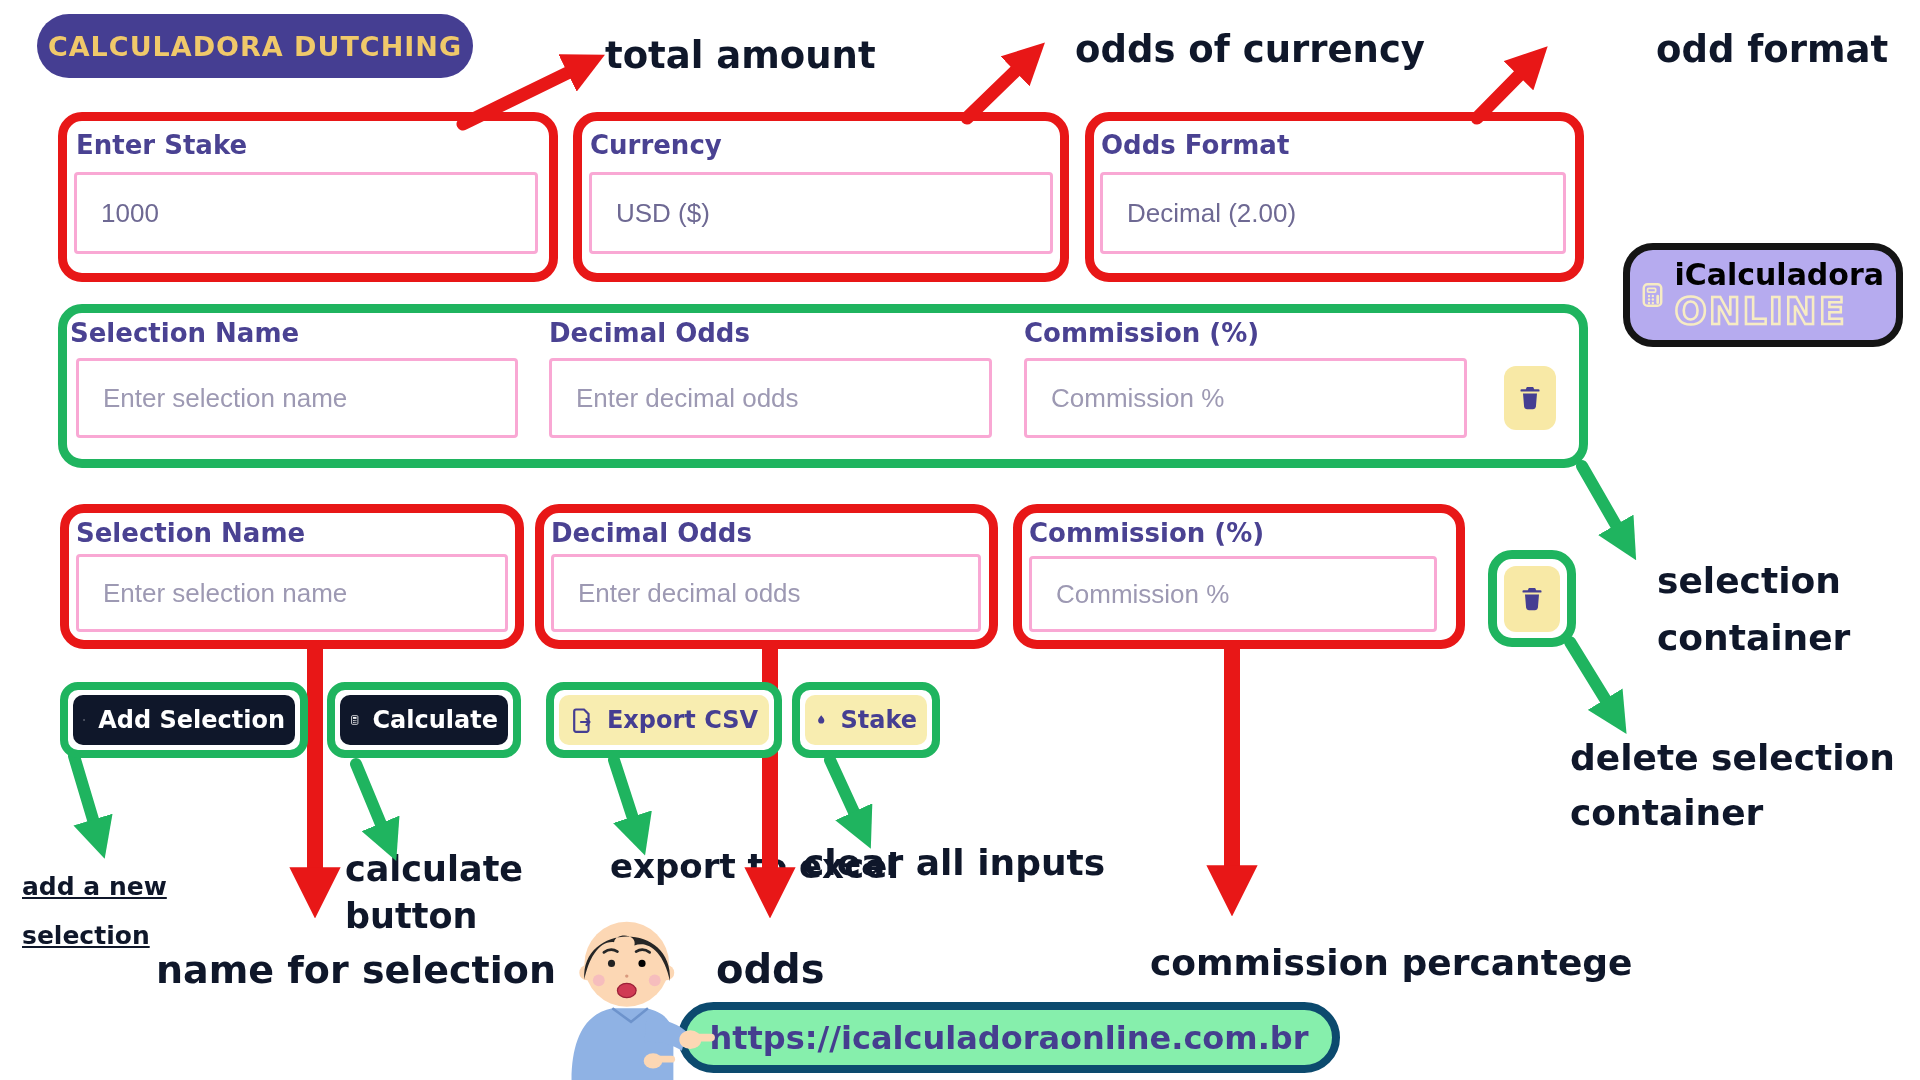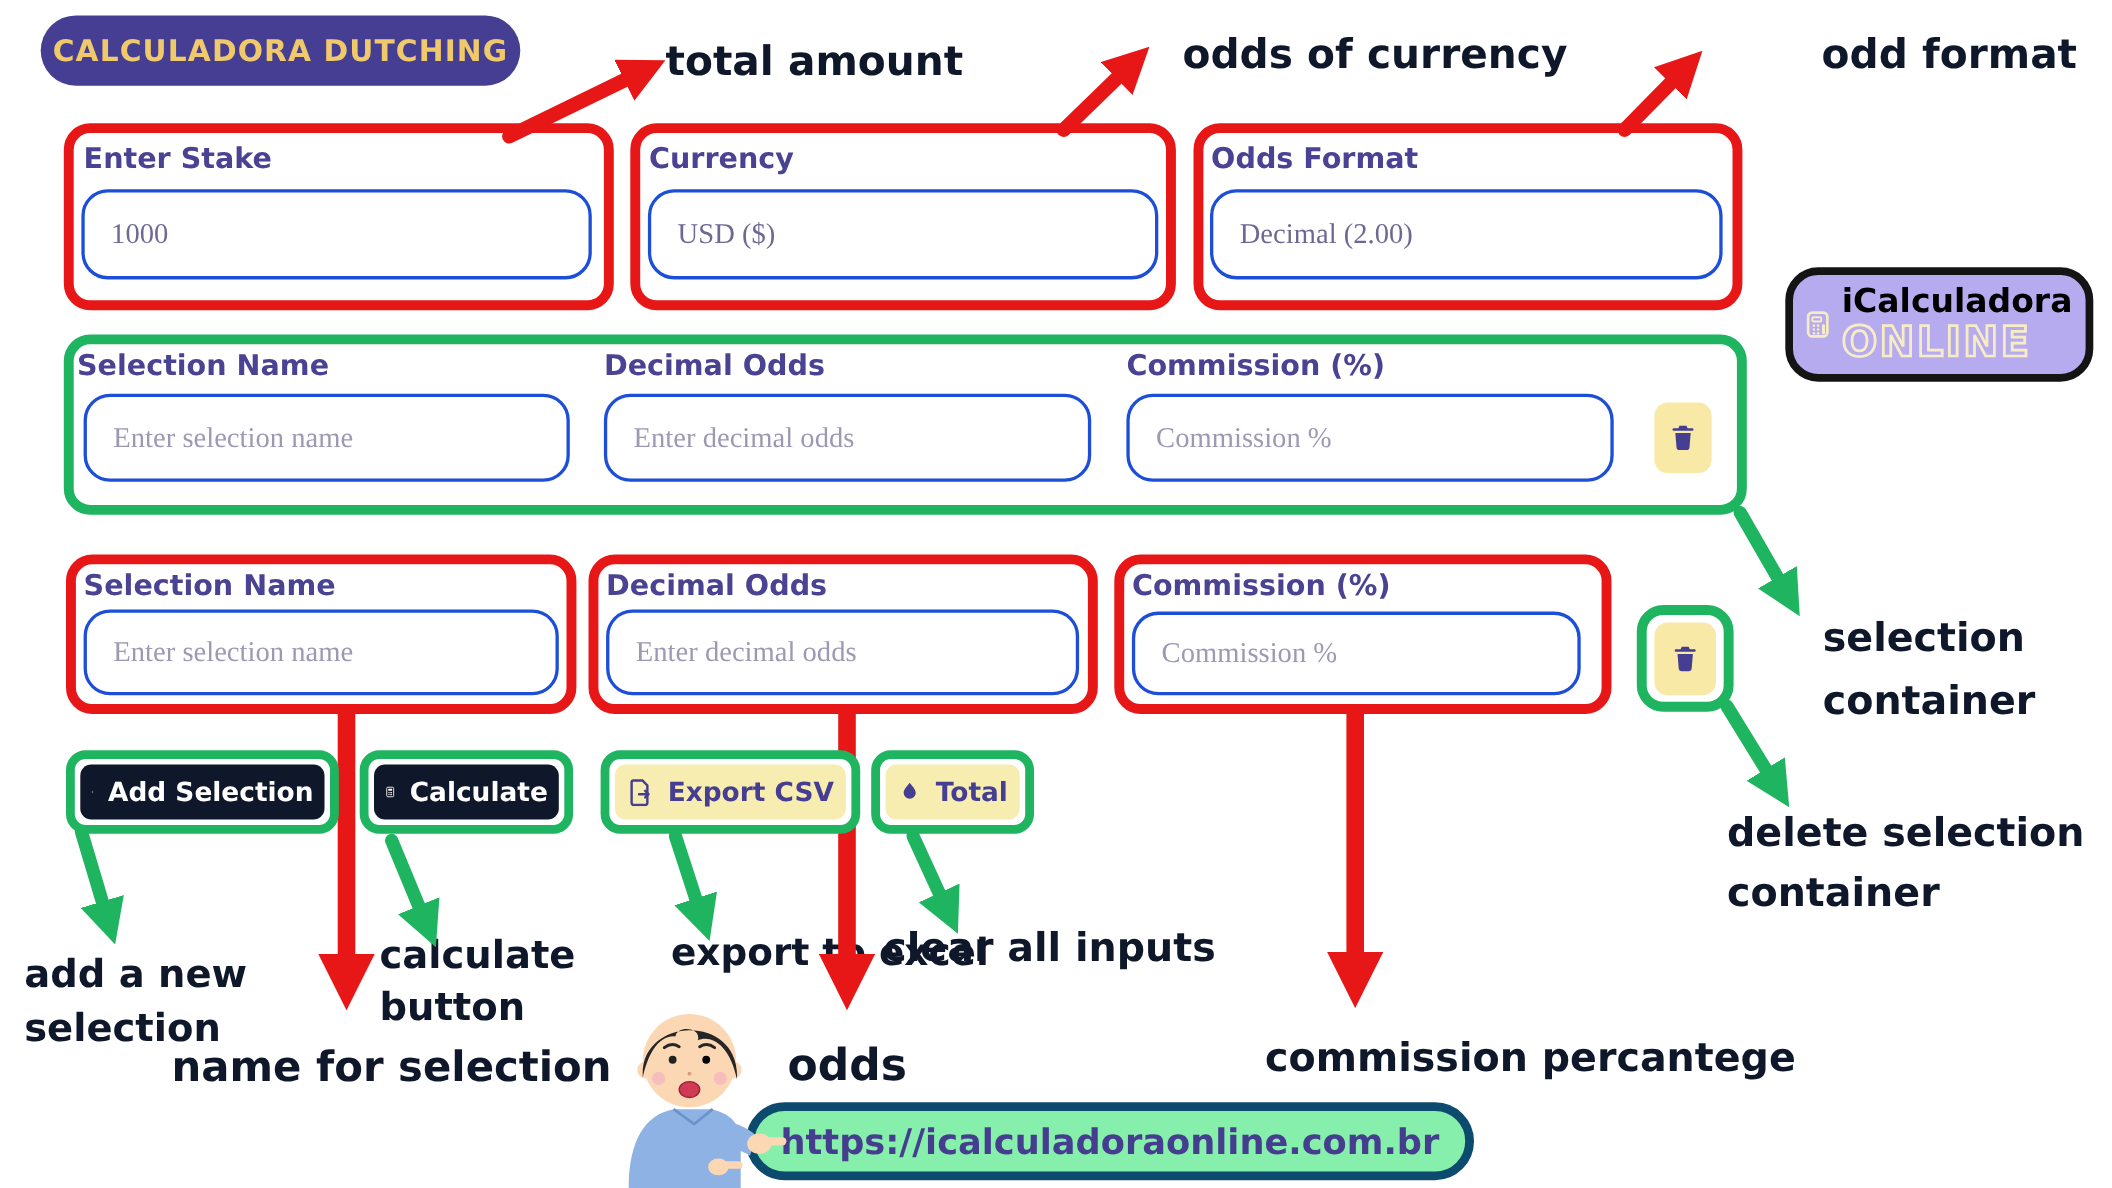--- a/index.html
+++ b/index.html
@@ -11,23 +11,23 @@
   
   .red-box{border:9px solid #e81717;border-radius:24px;background:transparent;}
   .green-box{border:9px solid #1fb45f;border-radius:24px;background:transparent;}
   
   .header-pill{
     background:#453e92;border-radius:34px;display:flex;align-items:center;justify-content:center;
   }
   .header-pill span{color:#f0c96a;font-weight:bold;font-size:27px;letter-spacing:1px;}
   .field-label{font-weight:bold;color:#4a4292;font-size:26px;white-space:nowrap;}
   .ui-input{
-    border:3px solid #1d4ed8;border-radius:24px;background:#fff;color:#6e6993;
+    border:3px solid #f9a8d4;border-radius:4px;background:#fff;color:#6e6993;
     font-size:26px;padding:0 24px;width:100%;height:100%;box-sizing:border-box;
-    font-family:Liberation Serif, serif;outline:none;
+    font-family:Liberation Sans, sans-serif;outline:none;
   }
   .ui-input::placeholder{color:#9d99b3;opacity:1;}
   .trash-btn{
     background:#f8e9a6;border:none;border-radius:12px;display:flex;align-items:center;
     justify-content:center;cursor:pointer;width:100%;height:100%;padding:0;
   }
   .btn-wrap{border:8px solid #1fb45f;border-radius:18px;padding:5px;background:#fff;display:flex;}
   .btn{
     border:none;border-radius:10px;font-weight:bold;font-size:24px;display:flex;align-items:center;
     justify-content:center;gap:13px;width:100%;cursor:pointer;white-space:nowrap;
@@ -220,35 +220,35 @@
     </svg>
     <span>Export CSV</span>
   </button>
 </div>
 
 <div class="abs btn-wrap" style="left:792px;top:682px;width:148px;height:76px;z-index:3;">
   <button class="btn btn-yellow">
     <svg width="22" height="24" viewBox="0 0 24 24" fill="#453e92">
       <path d="M12 2.8c3 3.9 6 6.9 6 10a6 6 0 1 1-12 0c0-3.1 3-6.1 6-10z"></path>
     </svg>
-    <span>Total</span>
+    <span>Stake</span>
   </button>
 </div>
 
 <div class="ann" style="left:1657px;top:552px;font-size:36px;line-height:57px;">
   <div>selection</div>
   <div>container</div>
 </div>
 
 <div class="ann" style="left:1570px;top:730px;font-size:36px;line-height:55px;">
   <div>delete selection</div>
   <div>container</div>
 </div>
 
-<div class="ann" style="left:22px;top:862px;font-size:35px;line-height:49px;">
+<div class="ann" style="left:22px;top:862px;font-size:25px;line-height:49px;text-decoration:underline;">
   <div>add a new</div>
   <div>selection</div>
 </div>
 
 <div class="ann" style="left:345px;top:846px;font-size:35px;line-height:47px;">
   <div>calculate</div>
   <div>button</div>
 </div>
 
 <div class="ann" style="left:610px;top:846px;font-size:34px;">export to excel</div>

